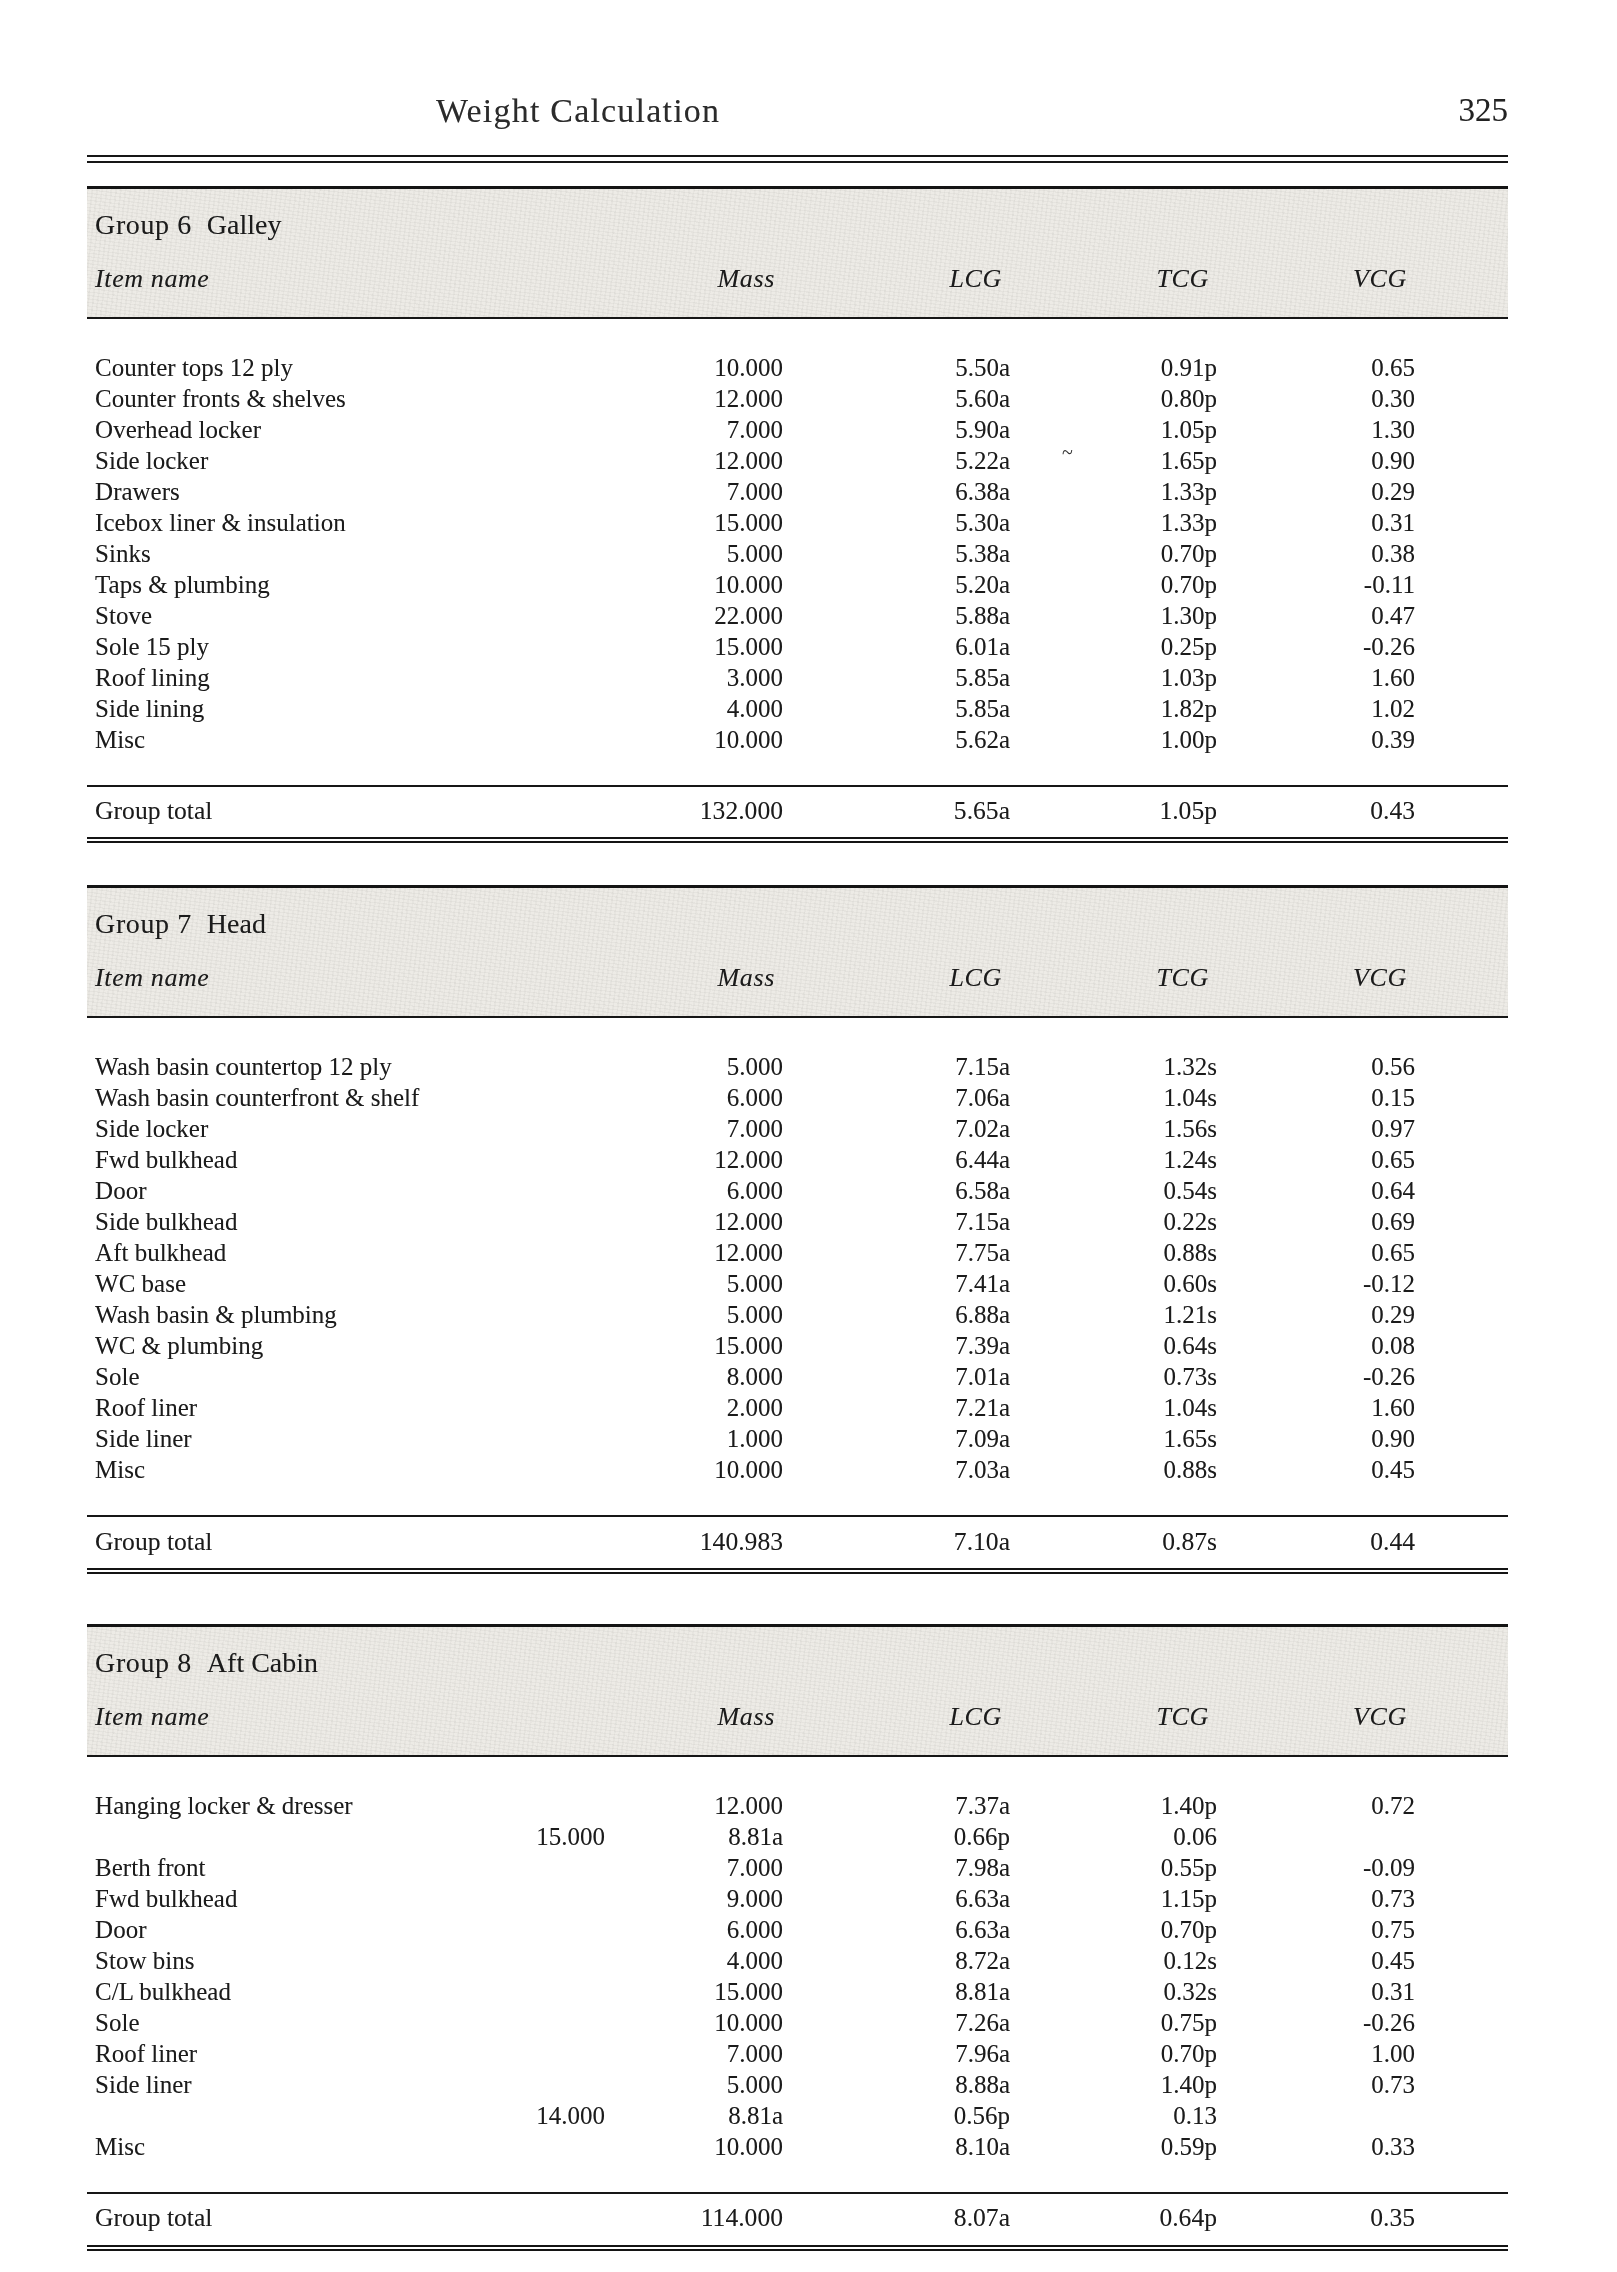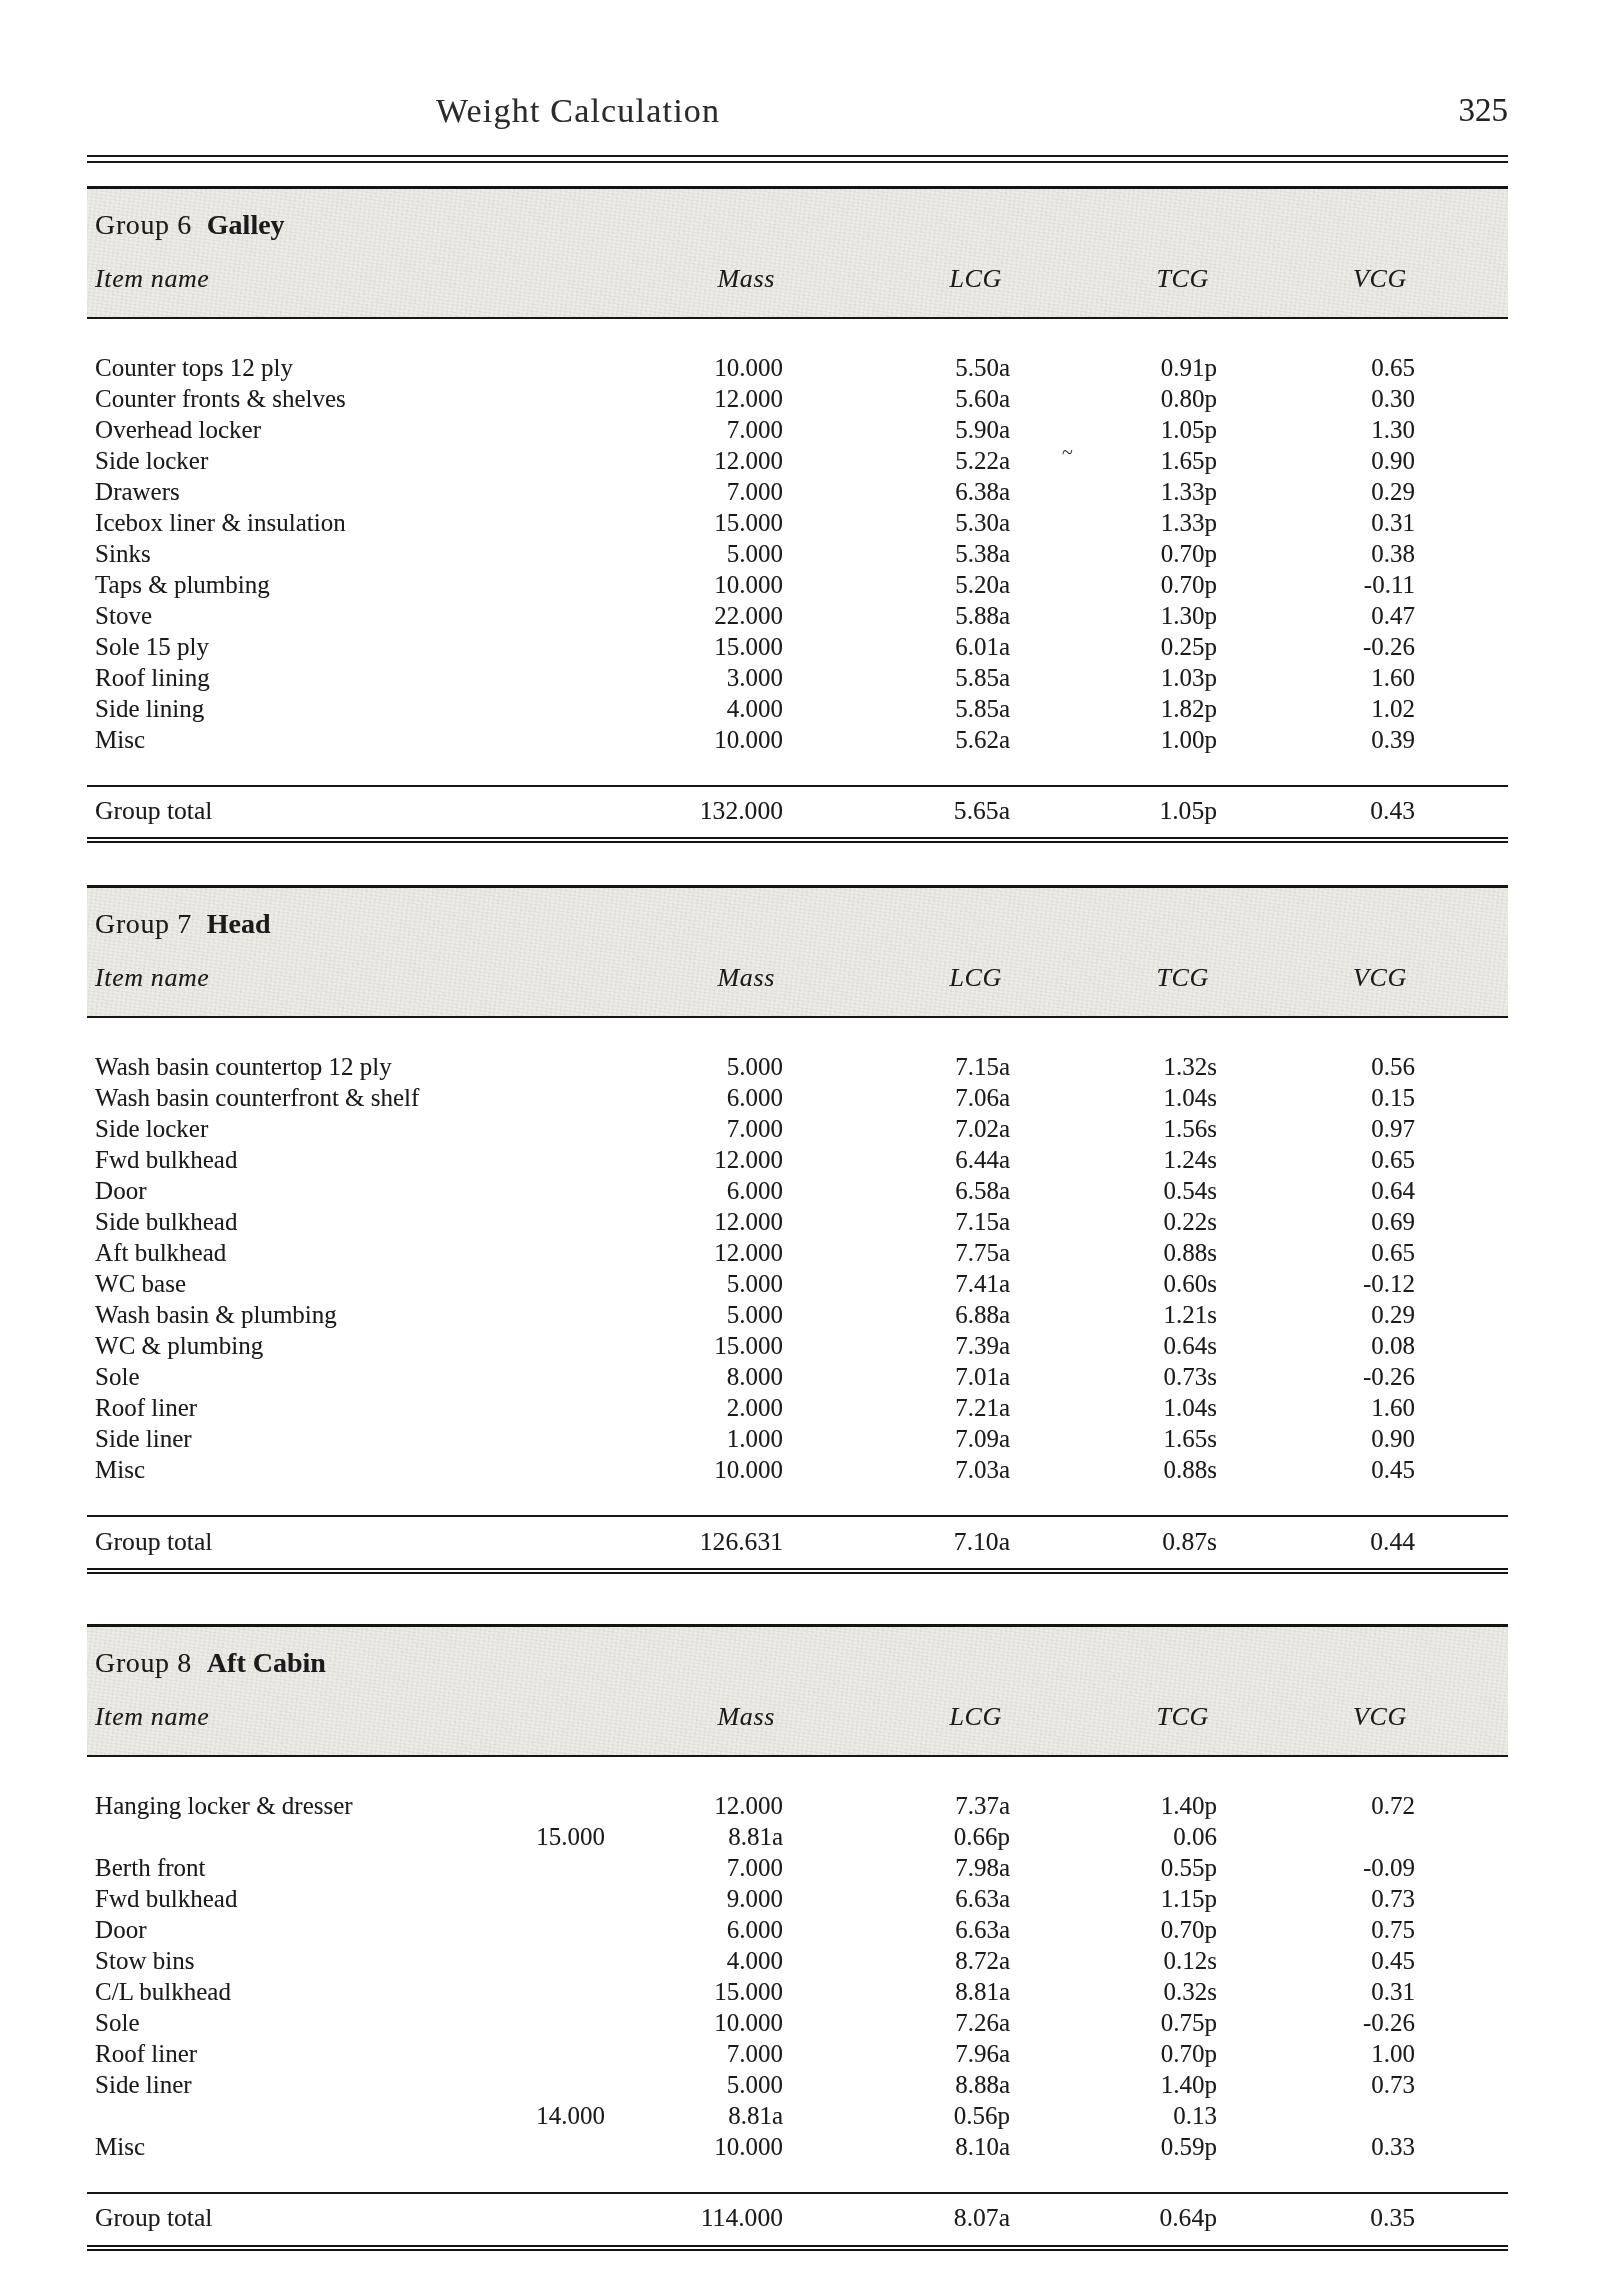--- a/index.html
+++ b/index.html
@@ -29,21 +29,21 @@
 
   .band {
     padding:20px 0 23px 0;
     background:
       repeating-linear-gradient(7deg,  rgba(60,60,55,.045) 0 1.2px, transparent 1.2px 3.5px),
       repeating-linear-gradient(97deg, rgba(60,60,55,.035) 0 1.7px, transparent 1.7px 4.7px),
       #edebe6;
     border-bottom:2.9px solid #161616;
   }
   .group-title { font-size:28px; padding-left:8.1px; margin-bottom:23px; letter-spacing:0.6px; }
-  .group-title .gname { font-weight:bold; margin-left:15px; letter-spacing:0;text-align:center; }
+  .group-title .gname { font-weight:normal; margin-left:15px; letter-spacing:0;text-align:center; }
 
   .grid { display:grid; grid-template-columns:518px 178px 227px 207px 198px; }
   .c { display:block; }
   .item { text-align:left; padding-left:8.1px; }
   .num  { text-align:right; }
 
   .colhead-row { font-style:italic; font-size:26px; letter-spacing:0.6px; }
   .colhead-row .num { padding-right:8.1px;text-align:right; }
 
   .rows { position:relative; padding:33px 0 30px 0; font-size:25px; }
@@ -298,21 +298,21 @@
         <div class="grid row">
           <span class="c item">Misc</span>
           <span class="c num">10.000</span>
           <span class="c num">7.03a</span>
           <span class="c num">0.88s</span>
           <span class="c num">0.45</span>
         </div>
       </div>
     <div class="grid total-row">
       <span class="c item">Group total</span>
-      <span class="c num">126.631</span>
+      <span class="c num">140.983</span>
       <span class="c num">7.10a</span>
       <span class="c num">0.87s</span>
       <span class="c num">0.44</span>
     </div>
     <div class="dbl-rule"></div>
   </section>
 
   <section class="group g8">
     <div class="band">
       <div class="group-title">

